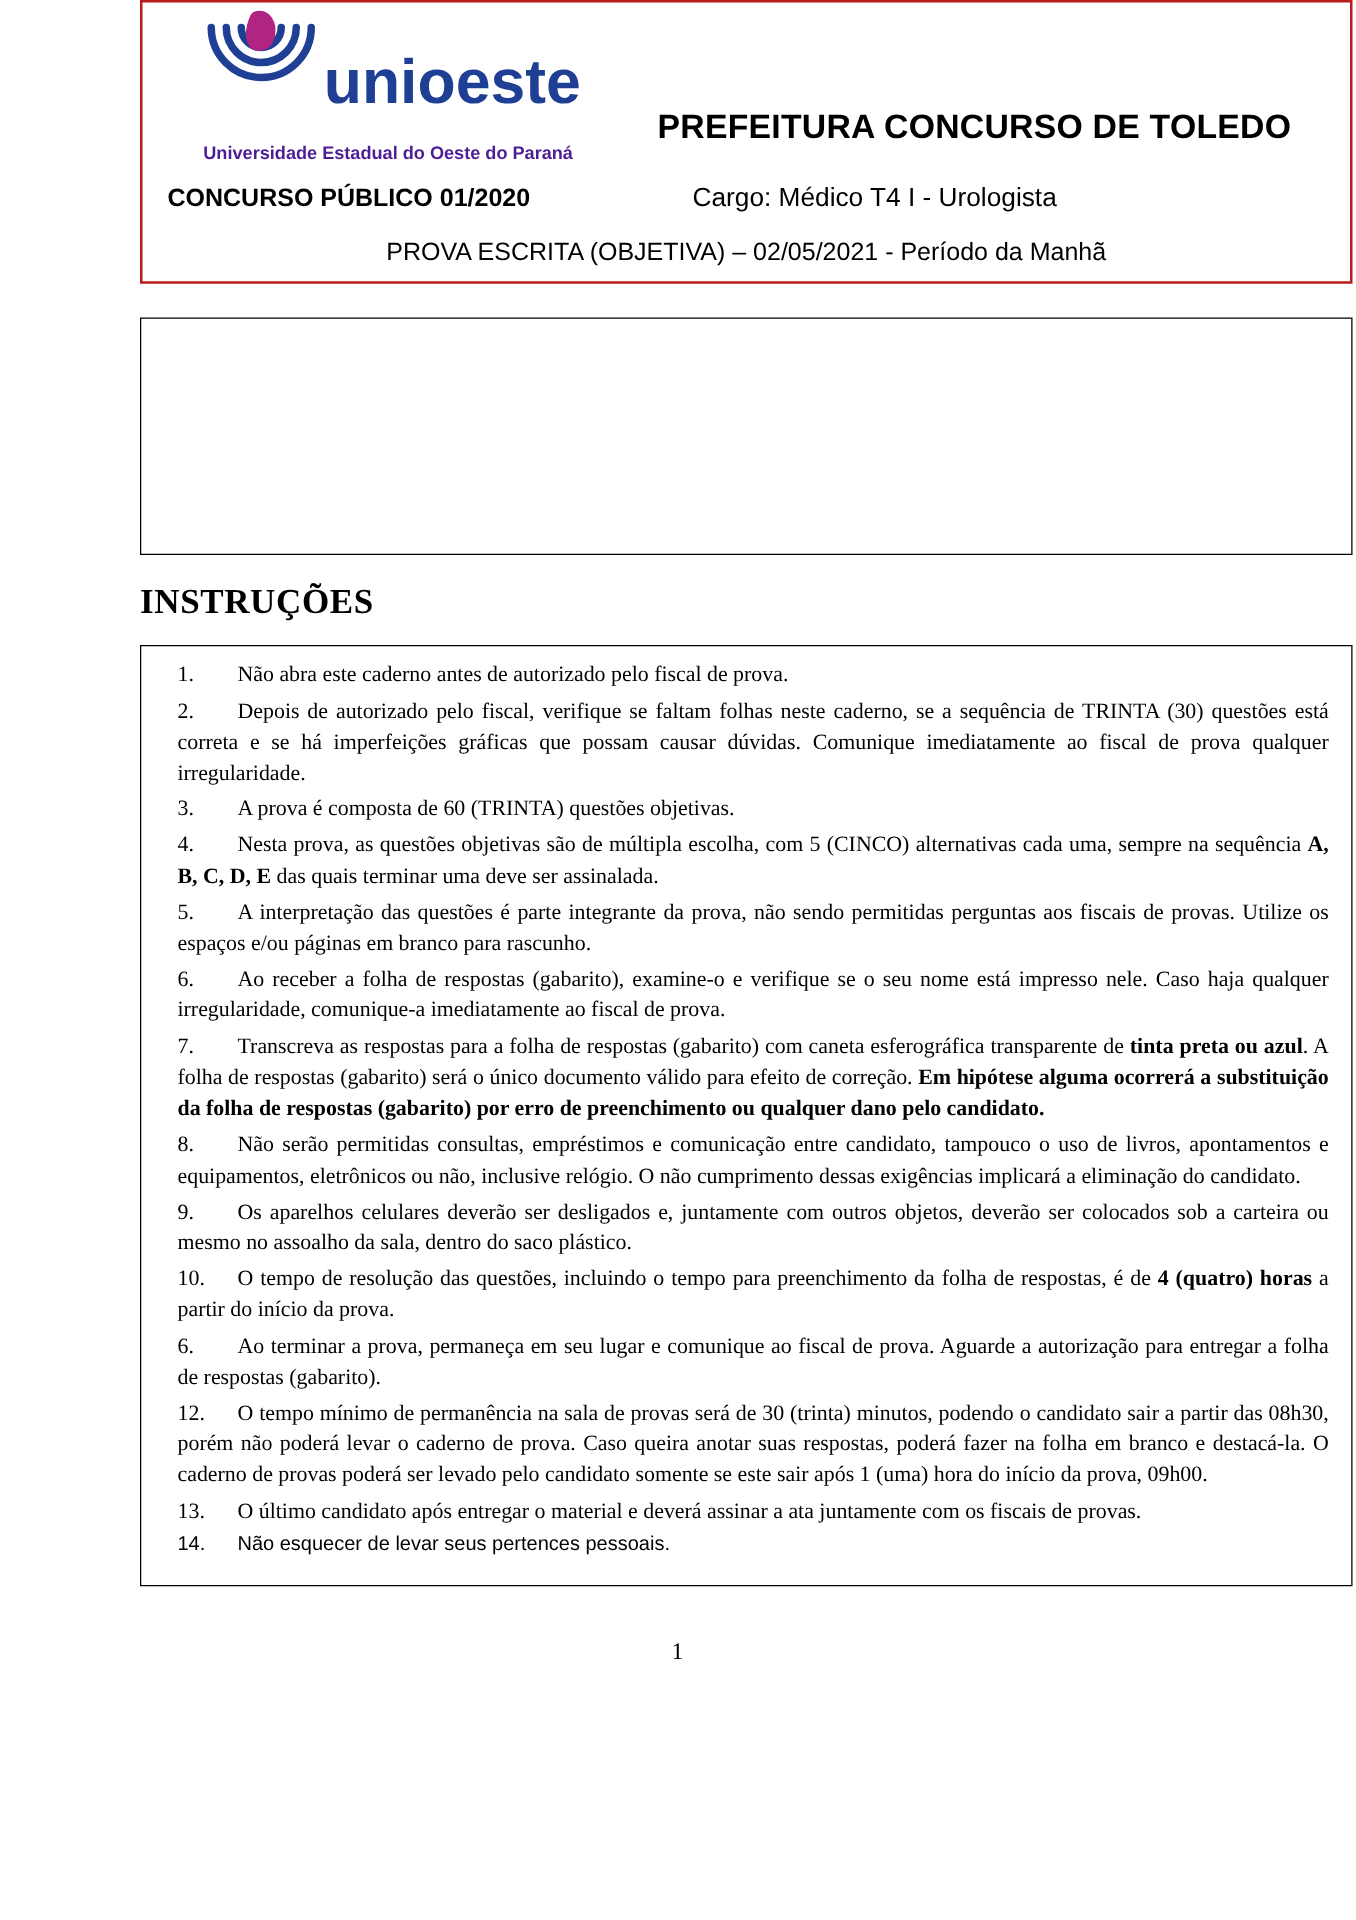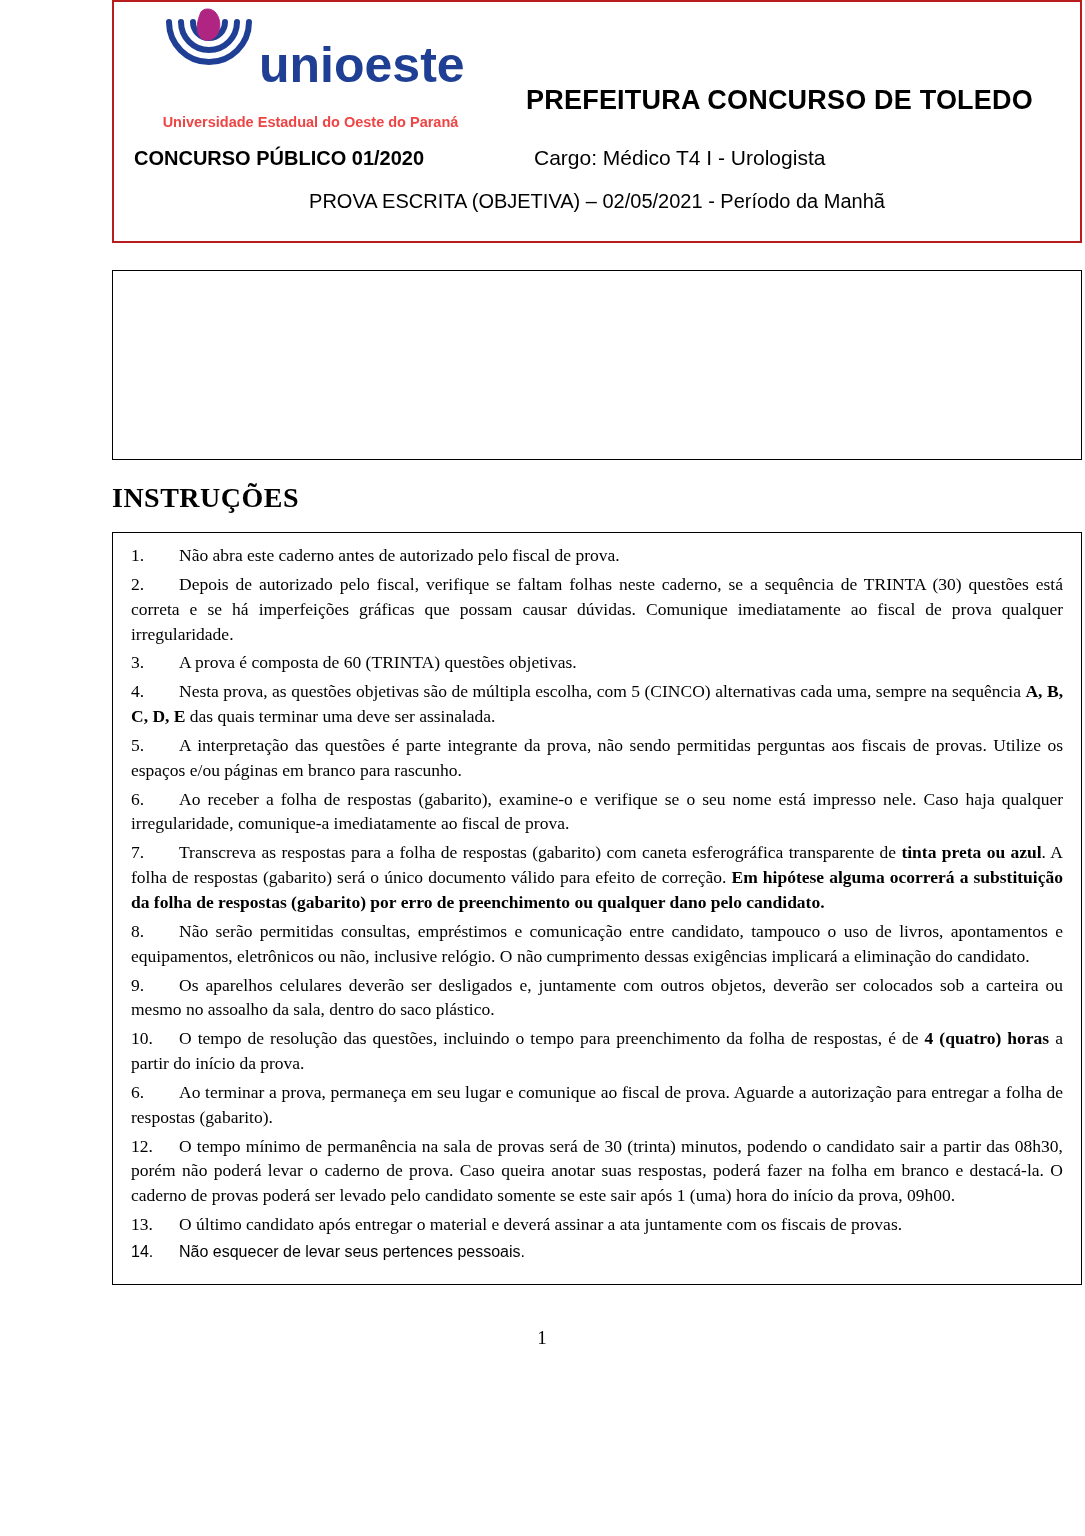--- a/index.html
+++ b/index.html
@@ -28,55 +28,56 @@
   .header-top {
     display: flex;
     align-items: flex-end;
   }
   .logo-block {
     width: 365px;
     flex: 0 0 auto;
     text-align: center;
   }
   .logo-subtitle {
-    color: #ef4444;
+    color: #4c1d95;
     font-weight: bold;
     font-size: 14.5px;
     margin-top: 2px;
     white-space: nowrap;
   }
   .header-title {
     flex: 1 1 auto;
     text-align: center;
     font-size: 27px;
     font-weight: bold;
     padding-bottom: 14px;
     letter-spacing: 0.2px;
   }
   .header-mid {
     display: flex;
     align-items: baseline;
     margin-top: 16px;
+    gap: 20px;
   }
   .contest-label {
     font-size: 20px;
     font-weight: bold;
     margin-left: 6px;
     width: 400px;
     flex: 0 0 auto;
   }
   .cargo-label {
     font-size: 21px;
     font-weight: normal;
   }
   .header-bottom {
     text-align: center;
     font-size: 20px;
     margin-top: 20px;
-    margin-bottom: 18px;
+    margin-bottom: 1px;
   }
 
   
   .candidate-box {
     border: 1.5px solid #000;
     height: 190px;
     margin-top: 27px;
     box-sizing: border-box;
   }
 
@@ -84,21 +85,21 @@
   .instructions-heading {
     font-family: "Liberation Serif", serif;
     font-weight: bold;
     font-size: 28px;
     text-align: left;
     margin: 22px 0 18px 0;
     letter-spacing: 0.5px;
   }
   .instructions-box {
     border: 1.5px solid #000;
-    padding: 10px 18px 16px 18px;
+    padding: 10px 18px 16px 29px;
     box-sizing: border-box;
     font-family: "Liberation Serif", serif;
     font-size: 17.5px;
     line-height: 1.42;
   }
   .instr-item {
     margin: 0 0 4px 0;
     text-align: justify;
   }
   .instr-item .num {

